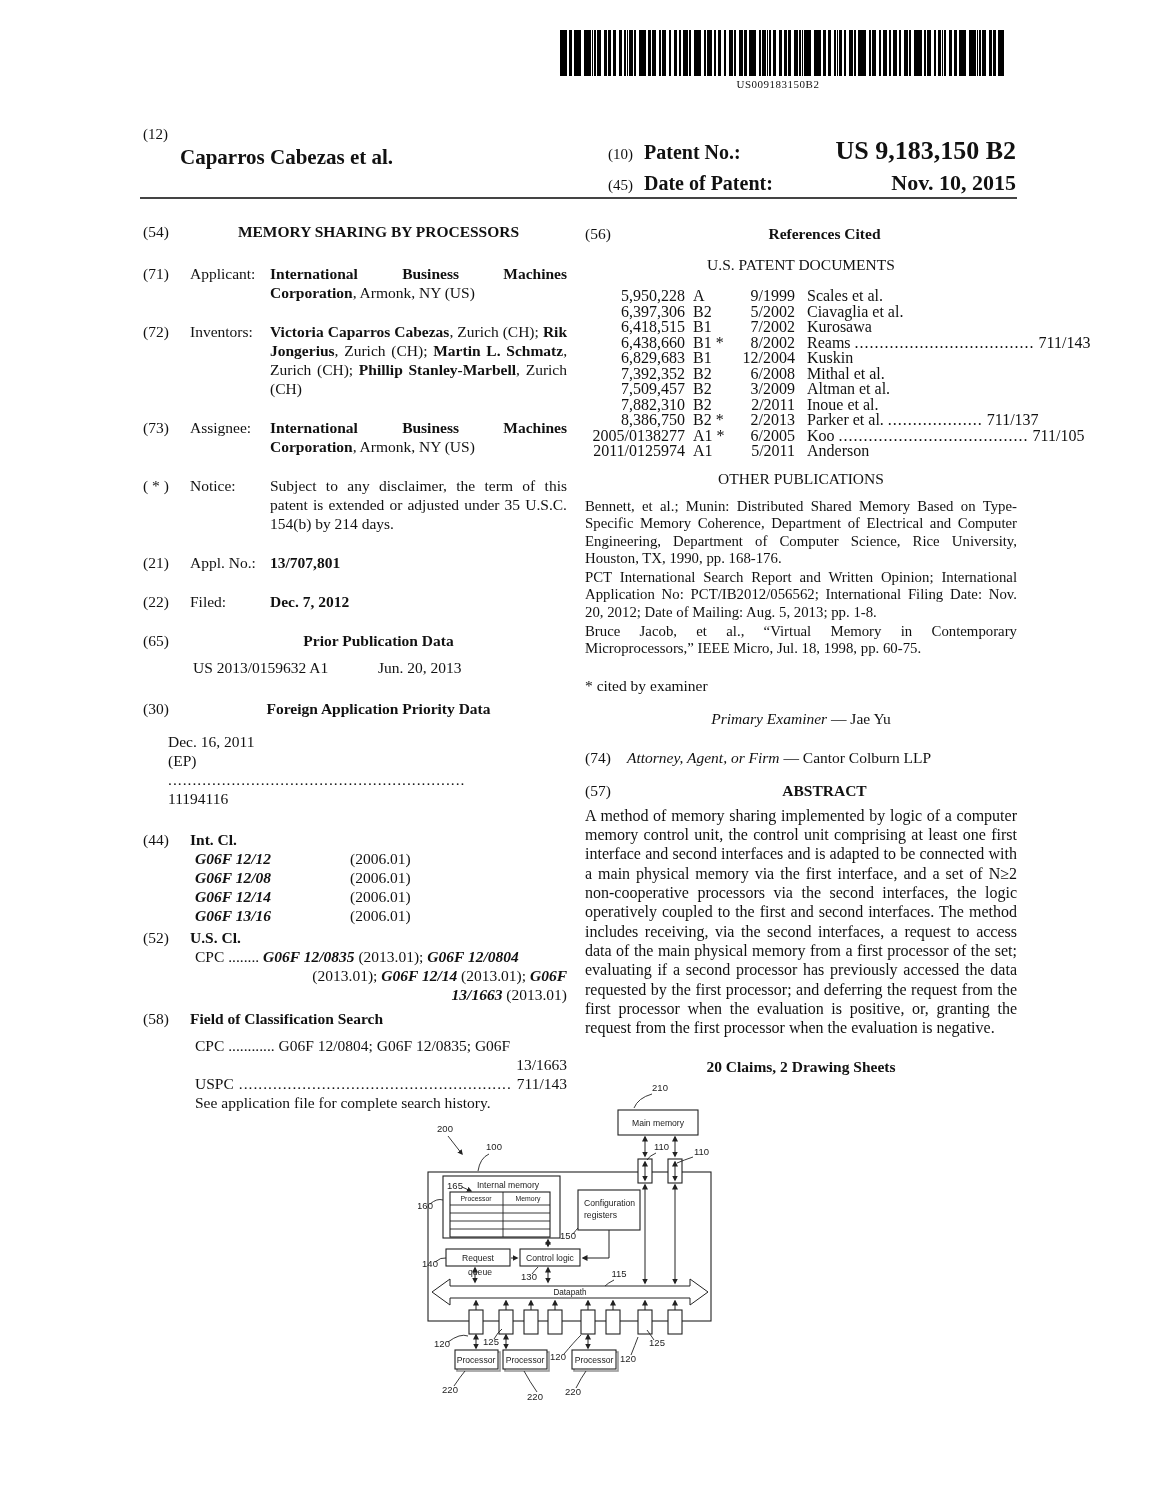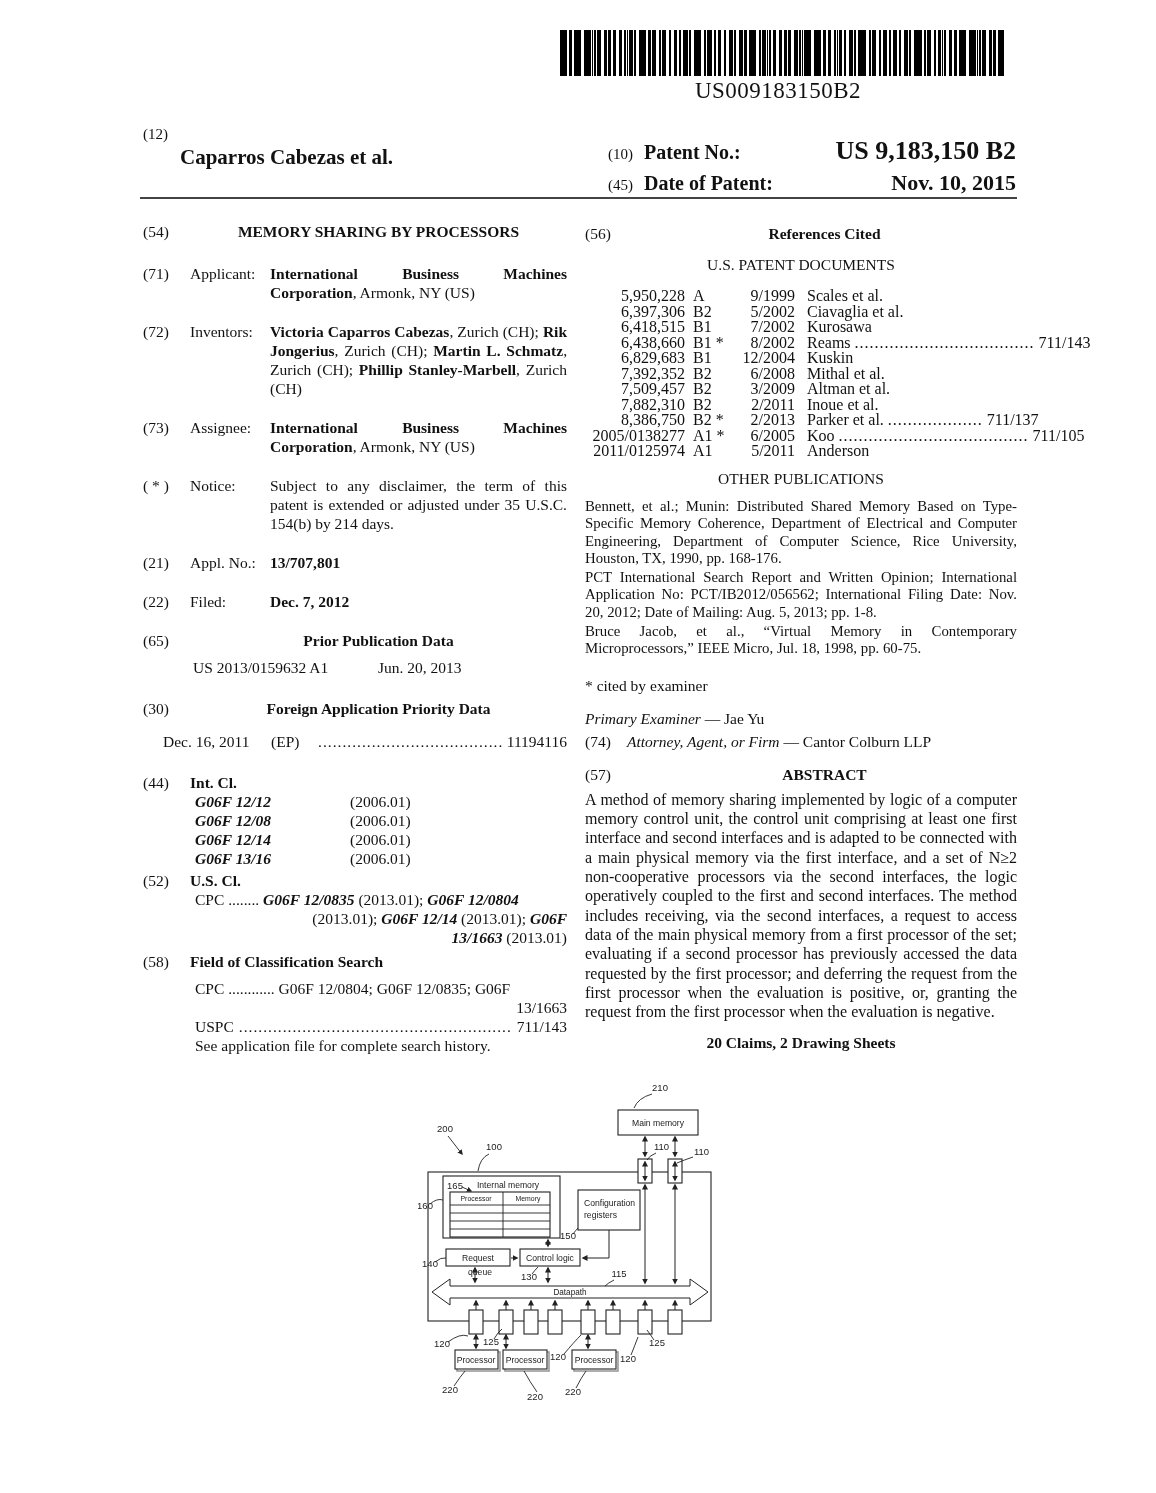--- a/index.html
+++ b/index.html
@@ -6,21 +6,21 @@
   .page{position:relative;width:1156px;height:1493px;background:#fff;color:#111;
         font-family:"Liberation Serif",serif;overflow:hidden;}
   
   .barcode{position:absolute;left:560px;top:30px;width:436px;height:46px;background:#fff;
     border-left:4px solid #000;border-right:4px solid #000;
     background-image:
       repeating-linear-gradient(90deg,#000 0 2px,rgba(0,0,0,0) 2px 5px),
       repeating-linear-gradient(90deg,#000 0 3px,rgba(0,0,0,0) 3px 11px),
       repeating-linear-gradient(90deg,#000 0 1px,rgba(0,0,0,0) 1px 7px);}
   .barcode-text{position:absolute;left:560px;top:78px;width:436px;text-align:center;
-    font-size:23px;letter-spacing:.5px;}
+    font-size:11px;letter-spacing:.5px;}
   
   .hdr-left{position:absolute;left:143px;top:126px;}
   .hdr-title-row{display:flex;align-items:baseline;}
   .hdr-num{font-size:15px;margin-right:9px;}
   .hdr-title{font-size:33px;font-weight:bold;letter-spacing:.2px;}
   .hdr-byline{font-size:21px;font-weight:bold;margin:2px 0 0 37px;}
   .hdr-right{position:absolute;left:608px;top:136px;width:408px;}
   .hdr-r-row{display:flex;align-items:baseline;margin-bottom:4px;}
   .hdr-r-num{font-size:15px;width:36px;}
   .hdr-r-label{font-size:20px;font-weight:bold;}
@@ -32,21 +32,21 @@
   .col-right{position:absolute;left:585px;top:224px;width:432px;font-size:15.5px;line-height:19px;}
   .frow{display:flex;margin-bottom:20px;}
   .fnum{width:47px;flex:none;}
   .flabel{width:80px;flex:none;}
   .fval{flex:1;text-align:justify;}
   .b{font-weight:bold;} .bi{font-weight:bold;font-style:italic;}
   .rt-b{font-weight:bold;} .rt-i{font-style:italic;} .rt-bi{font-weight:bold;font-style:italic;}
   .center{text-align:center;} .right{text-align:right;}
   .pubrow{display:flex;margin:8px 0 0 50px;}
   .pubno{width:185px;} 
-  .eprow{display:flex;margin:14px 0 0 20px;align-items:baseline;}
+  .eprow{display:flex;margin:14px 0 0 20px;align-items:baseline;flex-direction:column;}
   .epdate{width:108px;} .epc{width:42px;}
   .dots{flex:1;overflow:hidden;white-space:nowrap;margin:0 5px;letter-spacing:1px;}
   .iclrow{display:flex;}
   .iclcode{width:155px;}
   .cpcline{margin-left:0;}
   .uspcrow{display:flex;align-items:baseline;}
   
   .refrow{display:flex;font-size:16px;line-height:15.5px;}
   .rno{width:100px;text-align:right;flex:none;}
   .rkind{width:46px;padding-left:8px;flex:none;}
@@ -327,32 +327,32 @@
         </div>
     </div>
 
     <div class="center" style="margin-bottom:10px;">OTHER PUBLICATIONS</div>
     <div class="pub">Bennett, et al.; Munin: Distributed Shared Memory Based on Type-Specific Memory Coherence, Department of Electrical and Computer Engineering, Department of Computer Science, Rice University, Houston, TX, 1990, pp. 168-176.</div>
     <div class="pub">PCT International Search Report and Written Opinion; International Application No: PCT/IB2012/056562; International Filing Date: Nov. 20, 2012; Date of Mailing: Aug. 5, 2013; pp. 1-8.</div>
     <div class="pub">Bruce Jacob, et al., “Virtual Memory in Contemporary Microprocessors,” IEEE Micro, Jul. 18, 1998, pp. 60-75.</div>
 
     <div style="margin:18px 0 14px;">* cited by examiner</div>
 
-    <div style="margin-bottom:4px;"><span class="rt-i">Primary Examiner</span><span> — Jae Yu</span></div>
+    <div style="margin-bottom:20px;text-align:center;"><span class="rt-i">Primary Examiner</span><span> — Jae Yu</span></div>
     <div class="frow" style="margin-bottom:14px;">
       <span class="fnum" style="width:42px;">(74)</span>
       <span class="fval" style="text-align:left;"><span class="rt-i">Attorney, Agent, or Firm</span><span> — Cantor Colburn LLP</span></span>
     </div>
 
     <div class="abs-head">
       <span class="fnum">(57)</span>
       <span class="fval center b">ABSTRACT</span>
     </div>
     <div class="abs-text">A method of memory sharing implemented by logic of a computer memory control unit, the control unit comprising at least one first interface and second interfaces and is adapted to be connected with a main physical memory via the first interface, and a set of N≥2 non-cooperative processors via the second interfaces, the logic operatively coupled to the first and second interfaces. The method includes receiving, via the second interfaces, a request to access data of the main physical memory from a first processor of the set; evaluating if a second processor has previously accessed the data requested by the first processor; and deferring the request from the first processor when the evaluation is positive, or, granting the request from the first processor when the evaluation is negative.</div>
-    <div class="center b" style="margin-top:12px;">20 Claims, 2 Drawing Sheets</div>
+    <div class="center b" style="margin-top:20px;">20 Claims, 2 Drawing Sheets</div>
   </div>
 
   <div class="figure">
     <svg width="300" height="352" viewBox="0 0 300 352" xmlns="http://www.w3.org/2000/svg">
       <defs>
         <marker id="ahe" markerWidth="6" markerHeight="6" refX="4.5" refY="3" orient="auto">
             <path d="M0,0L6,3L0,6Z" fill="#222"></path>
           </marker>
         <marker id="ahs" markerWidth="6" markerHeight="6" refX="1.5" refY="3" orient="auto">
             <path d="M6,0L0,3L6,6Z" fill="#222"></path>

